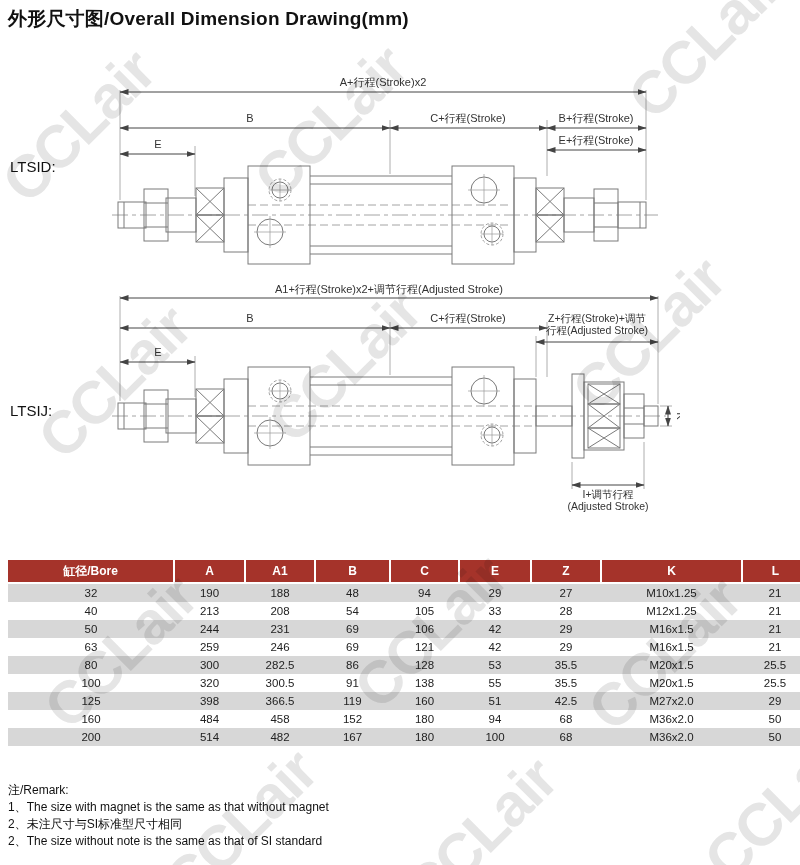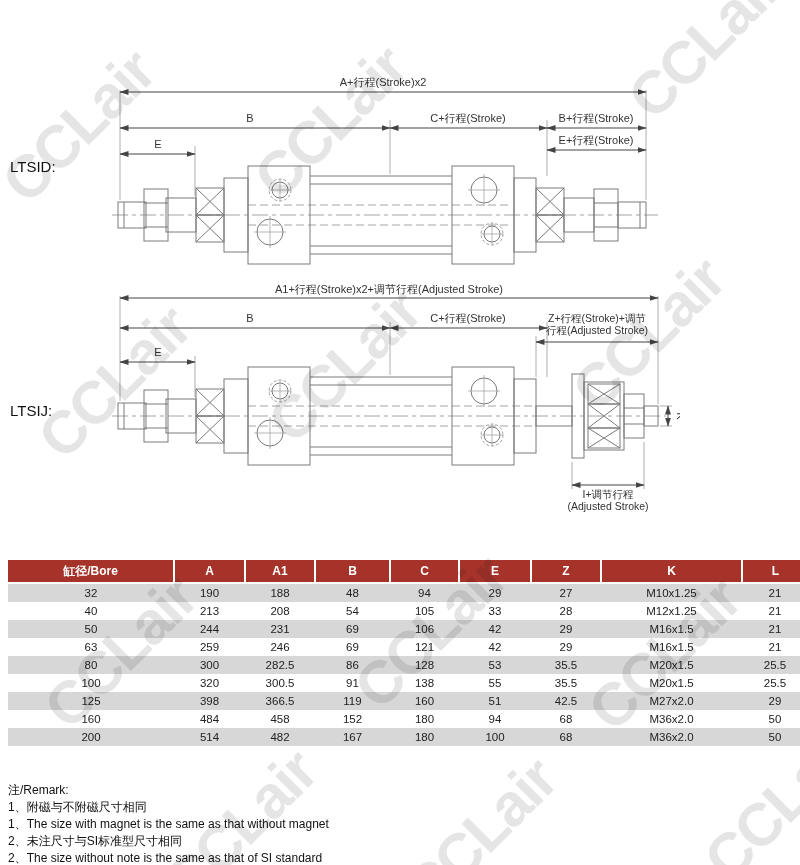--- a/index.html
+++ b/index.html
@@ -49,20 +49,21 @@
   <div class="wm w4">CCLair</div>
   <div class="wm w5">CCLair</div>
   <div class="wm w6">CCLair</div>
   <div class="wm w7">CCLair</div>
   <div class="wm w8">CCLair</div>
   <div class="wm w9">CCLair</div>
   <div class="wm w10">CCLair</div>
   <div class="wm w11">CCLair</div>
   <div class="wm w12">CCLair</div>
 
+  <div class="pg-title">外形尺寸图/Overall Dimension Drawing(mm)</div>
 
   <div class="model-label" id="lbl1">LTSID:</div>
   <div class="model-label" id="lbl2">LTSIJ:</div>
 
   <svg class="drw" style="left:100px;top:70px" width="580" height="220" viewBox="0 0 580 220">
     <defs>
       <marker id="ar1" markerWidth="9" markerHeight="8" refX="8.5" refY="3" orient="auto-start-reverse" markerUnits="userSpaceOnUse">
         <path d="M0,0L9,3L0,6Z" fill="#444"></path>
       </marker>
     </defs>
@@ -363,20 +364,19 @@
           <td>68</td>
           <td>M36x2.0</td>
           <td>50</td>
         </tr>
       </tbody>
   </table>
 
   <div class="remarks">
     <div>注/Remark:</div>
     <div>
-        <div>1、附磁与不附磁尺寸相同</div>
         <div>1、The size with magnet is the same as that without magnet</div>
         <div>2、未注尺寸与SI标准型尺寸相同</div>
         <div>2、The size without note is the same as that of SI standard</div>
       </div>
   </div>
 
 </div>
 
 </body></html>

